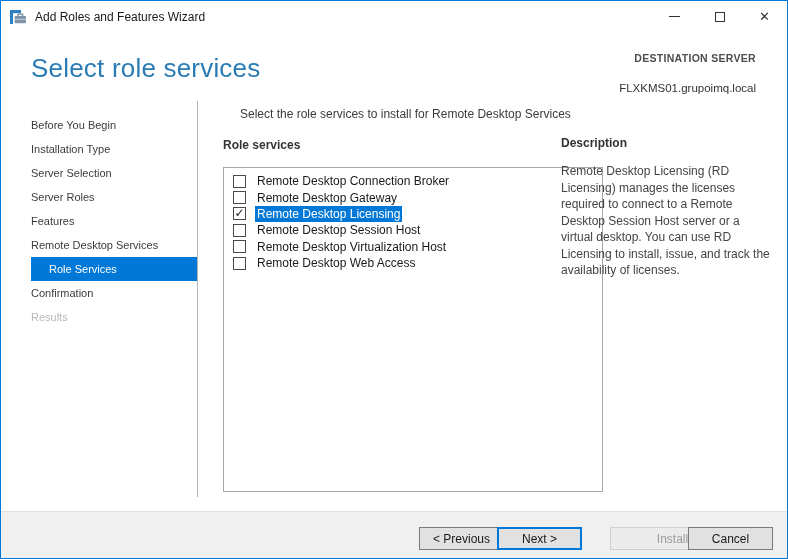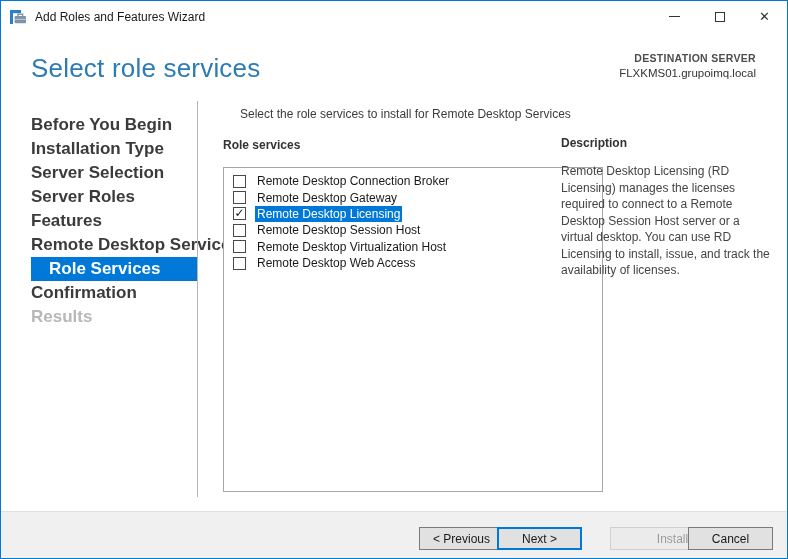--- a/index.html
+++ b/index.html
@@ -25,26 +25,26 @@
   .glyph-min { width:11px; height:1px; background:#333; display:block; }
   .glyph-max { width:10px; height:10px; border:1px solid #333; display:block; }
   .glyph-close { font-size:13px; color:#333; line-height:1; }
   
   .page-title {
     position:absolute; left:30px; top:52px;
     font-size:26px; font-weight:300; color:#2b7cb5; letter-spacing:0.2px;
   }
   .dest-block { position:absolute; right:31px; top:51px; text-align:right; }
   .dest-label { font-size:10.5px; font-weight:bold; color:#4d4d4d; letter-spacing:0.3px; }
-  .dest-server { font-size:11.5px; color:#333; margin-top:3px; }
+  .dest-server { font-size:11.5px; color:#333; margin-top:18px; }
   
   .sidebar { position:absolute; left:0; top:112px; width:196px; }
   .nav-item {
     height:24px; line-height:24px; padding-left:30px;
-    font-size:17px; color:#3b3b3b; white-space:nowrap; cursor:default;font-weight:bold;
+    font-size:11px; color:#3b3b3b; white-space:nowrap; cursor:default;
   }
   .nav-item.selected {
     background:#0078d7; color:#ffffff; margin-left:30px; padding-left:18px;
   }
   .nav-item.disabled { color:#b8b8b8; }
   .v-divider {
     position:absolute; left:196px; top:100px; width:1px; height:396px; background:#b5b5b5;
   }
   
   .instruction { position:absolute; left:239px; top:106px; width:340px; font-size:12px; color:#3b3b3b; }

